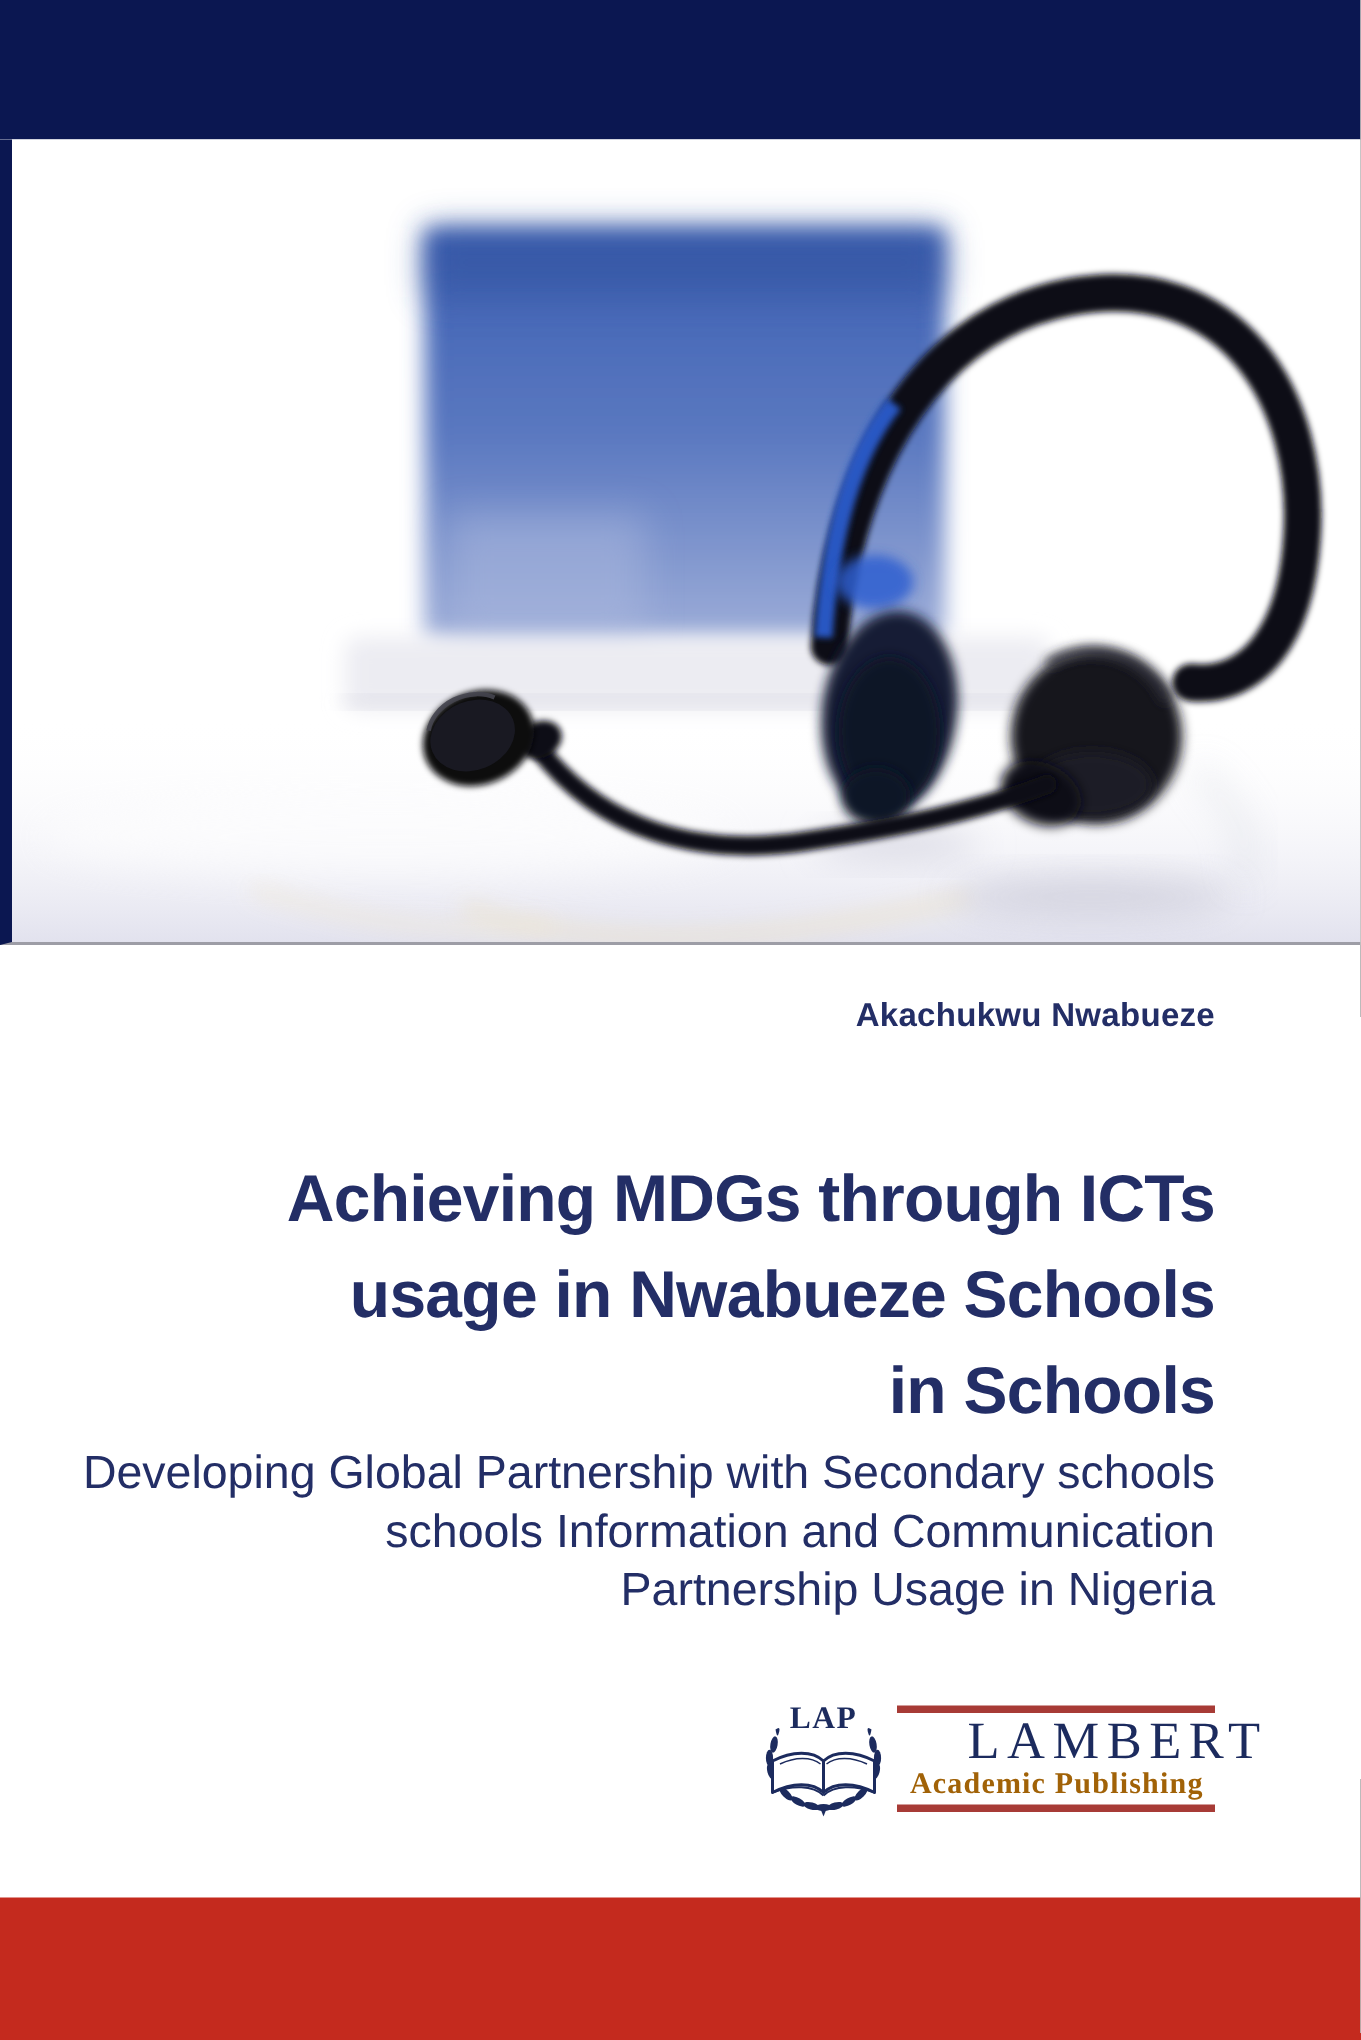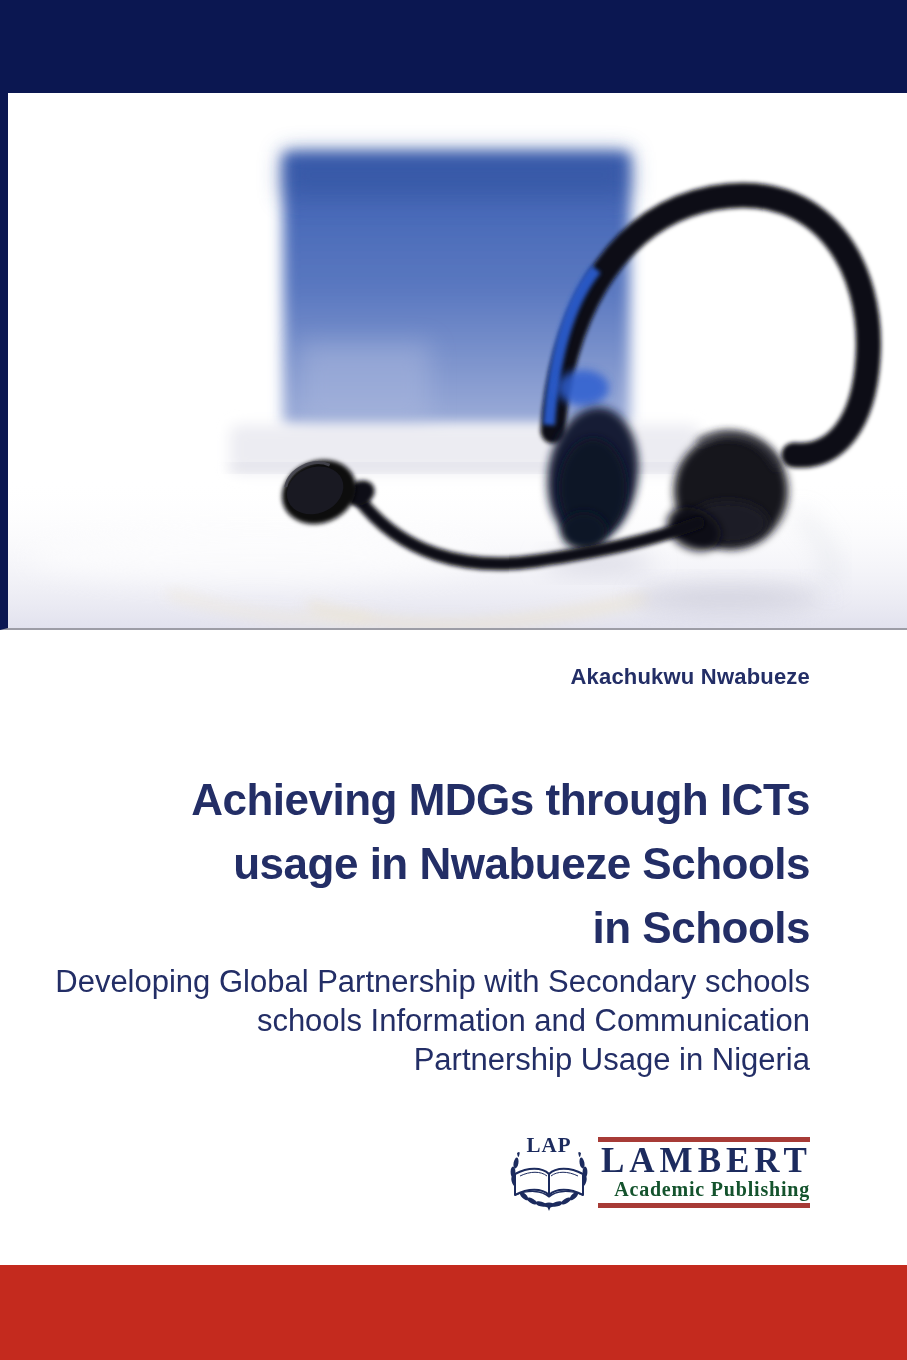--- a/index.html
+++ b/index.html
@@ -23,27 +23,27 @@
   }
   .subtitle{
     position:absolute;top:962px;right:97px;text-align:right;
     font-size:31px;line-height:39px;font-weight:400;color:#232e66;white-space:nowrap;
   }
   .logo{position:absolute;top:1132px;right:97px;display:flex;align-items:center;}
   .emblem{width:90px;height:80px;margin-right:4px;}
   .logo-text{width:212px;display:flex;flex-direction:column;}
   .logo-bar{height:5px;background:#a73b36;}
   .lambert{
-    font-family:"Liberation Serif",serif;font-weight:bold;color:#1c2b5e;
+    font-family:"Liberation Serif",serif;font-weight:normal;color:#1c2b5e;
     font-size:35px;line-height:34px;letter-spacing:5px;text-align:center;
-    padding:2px 0 0 3px;white-space:nowrap;
+    padding:2px 0 0 3px;white-space:nowrap;margin-left:44px;
   }
   .tagline{
-    font-family:"Liberation Serif",serif;font-weight:bold;color:#14532d;
-    font-size:20px;line-height:22px;letter-spacing:.8px;text-align:right;
+    font-family:"Liberation Serif",serif;font-weight:bold;color:#a16207;
+    font-size:20px;line-height:22px;letter-spacing:.8px;text-align:center;
     padding:0 0 3px 1px;white-space:nowrap;
   }
   .bottom-band{position:absolute;left:0;bottom:0;width:907px;height:95px;background:#c42a1e;}
 </style>
 </head>
 <body>
 
 <div class="cover">
 
   <div class="top-band"></div>

